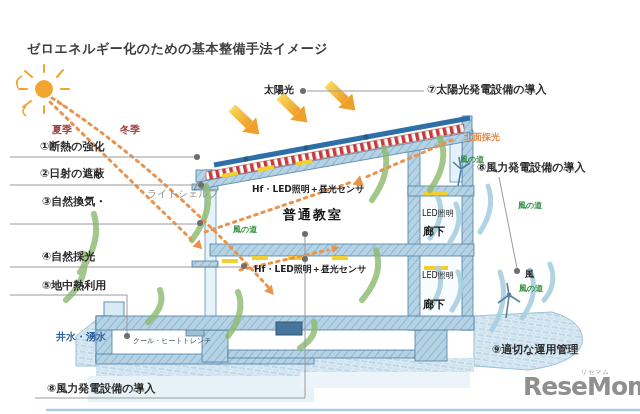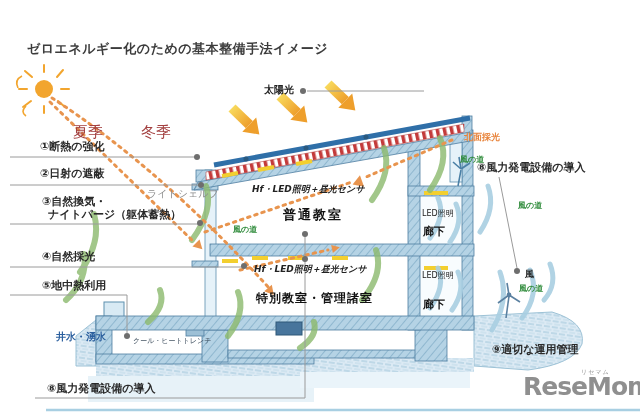--- a/index.html
+++ b/index.html
@@ -2,24 +2,24 @@
 <html><head>
 <meta charset="utf-8">
 <style>
   html,body{margin:0;padding:0;background:#fff;}
   #stage{position:relative;width:640px;height:414px;background:#ffffff;overflow:hidden;
          font-family:"DejaVu Sans","Liberation Sans",sans-serif;}
   #art{position:absolute;left:0;top:0;}
   .t{position:absolute;white-space:nowrap;line-height:1.15;}
   .title{font-size:13px;font-weight:bold;color:#3c3c3c;letter-spacing:.5px;}
   .item{font-size:11px;font-weight:600;color:#2a2a2a;}
-  .season{font-size:15px;font-weight:normal;color:#a34040;margin-left:21px;}
+  .season{font-size:10px;font-weight:bold;color:#a34040;}
   .grayl{font-size:10px;color:#8c8c8c;}
   .windpath{font-size:8px;font-weight:bold;color:#2e8b3a;padding-left:48px;}
-  .hf{font-size:9px;font-weight:bold;color:#222;font-style:italic;}
+  .hf{font-size:9px;font-weight:bold;color:#222;}
   .room1{font-size:13px;font-weight:bold;color:#111;letter-spacing:2px;}
   .room2{font-size:12px;font-weight:bold;color:#111;letter-spacing:1px;}
   .led{font-size:8px;color:#222;}
   .corr{font-size:11px;font-weight:bold;color:#111;}
   .wind{font-size:9px;font-weight:bold;color:#222;}
   .north{font-size:9px;font-weight:bold;color:#e8833a;}
   .sunl{font-size:10px;font-weight:bold;color:#222;}
   .well{font-size:10px;font-weight:bold;color:#2b5f9e;}
   .trench{font-size:7px;color:#3c4c5c;}
   .logo{font-size:25px;font-weight:bold;color:#8f8f8f;letter-spacing:-1px;}
@@ -220,44 +220,43 @@
 </svg>
 
 <div class="t title" style="left:27px;top:42px">ゼロエネルギー化のための基本整備手法イメージ</div>
 
 <div class="t season" style="left:52px;top:124px">夏季</div>
 <div class="t season" style="left:120px;top:124px">冬季</div>
 
 <div class="t item" style="left:40px;top:141px">①断熱の強化</div>
 <div class="t item" style="left:40px;top:168px">②日射の遮蔽</div>
 <div class="t item" style="left:42px;top:196px">③自然換気・</div>
-<div class="t item" style="left:48px;top:209px">ナイトパージ（躯体蓄熱）</div>
 <div class="t item" style="left:42px;top:251px">④自然採光</div>
 <div class="t item" style="left:42px;top:280px">⑤地中熱利用</div>
 <div class="t item" style="left:47px;top:383px">⑧風力発電設備の導入</div>
 
 <div class="t sunl" style="left:264px;top:84px">太陽光</div>
+<div class="t item" style="left:427px;top:84px">⑦太陽光発電設備の導入</div>
 
 <div class="t north" style="left:464px;top:132px">北面採光</div>
 <div class="t item" style="left:477px;top:162px">⑧風力発電設備の導入</div>
 <div class="t item" style="left:492px;top:344px">⑨適切な運用管理</div>
 <div class="t wind" style="left:525px;top:269px">風</div>
 
 <div class="t grayl" style="left:147px;top:188px">ライトシェルフ</div>
 
 <div class="t windpath" style="left:185px;top:225px">風の道</div>
 <div class="t windpath" style="left:412px;top:155px">風の道</div>
 <div class="t windpath" style="left:470px;top:201px">風の道</div>
 <div class="t windpath" style="left:471px;top:284px">風の道</div>
 
 <div class="t hf" style="left:252px;top:184px">Hf・LED照明＋昼光センサ</div>
 <div class="t hf" style="left:254px;top:264px">Hf・LED照明＋昼光センサ</div>
 
 <div class="t room1" style="left:283px;top:208px">普通教室</div>
-<div class="t room2" style="left:256px;top:292px">特別教室・管理諸室</div>
 
 <div class="t led" style="left:422px;top:209px">LED照明</div>
 <div class="t corr" style="left:423px;top:226px">廊下</div>
 <div class="t led" style="left:422px;top:271px">LED照明</div>
 <div class="t corr" style="left:423px;top:299px">廊下</div>
 
 <div class="t well" style="left:56px;top:331px">井水・湧水</div>
 <div class="t trench" style="left:133px;top:337px">クール・ヒートトレンチ</div>
 
 <div class="t logoruby" style="left:581px;top:369px">リセマム</div>

